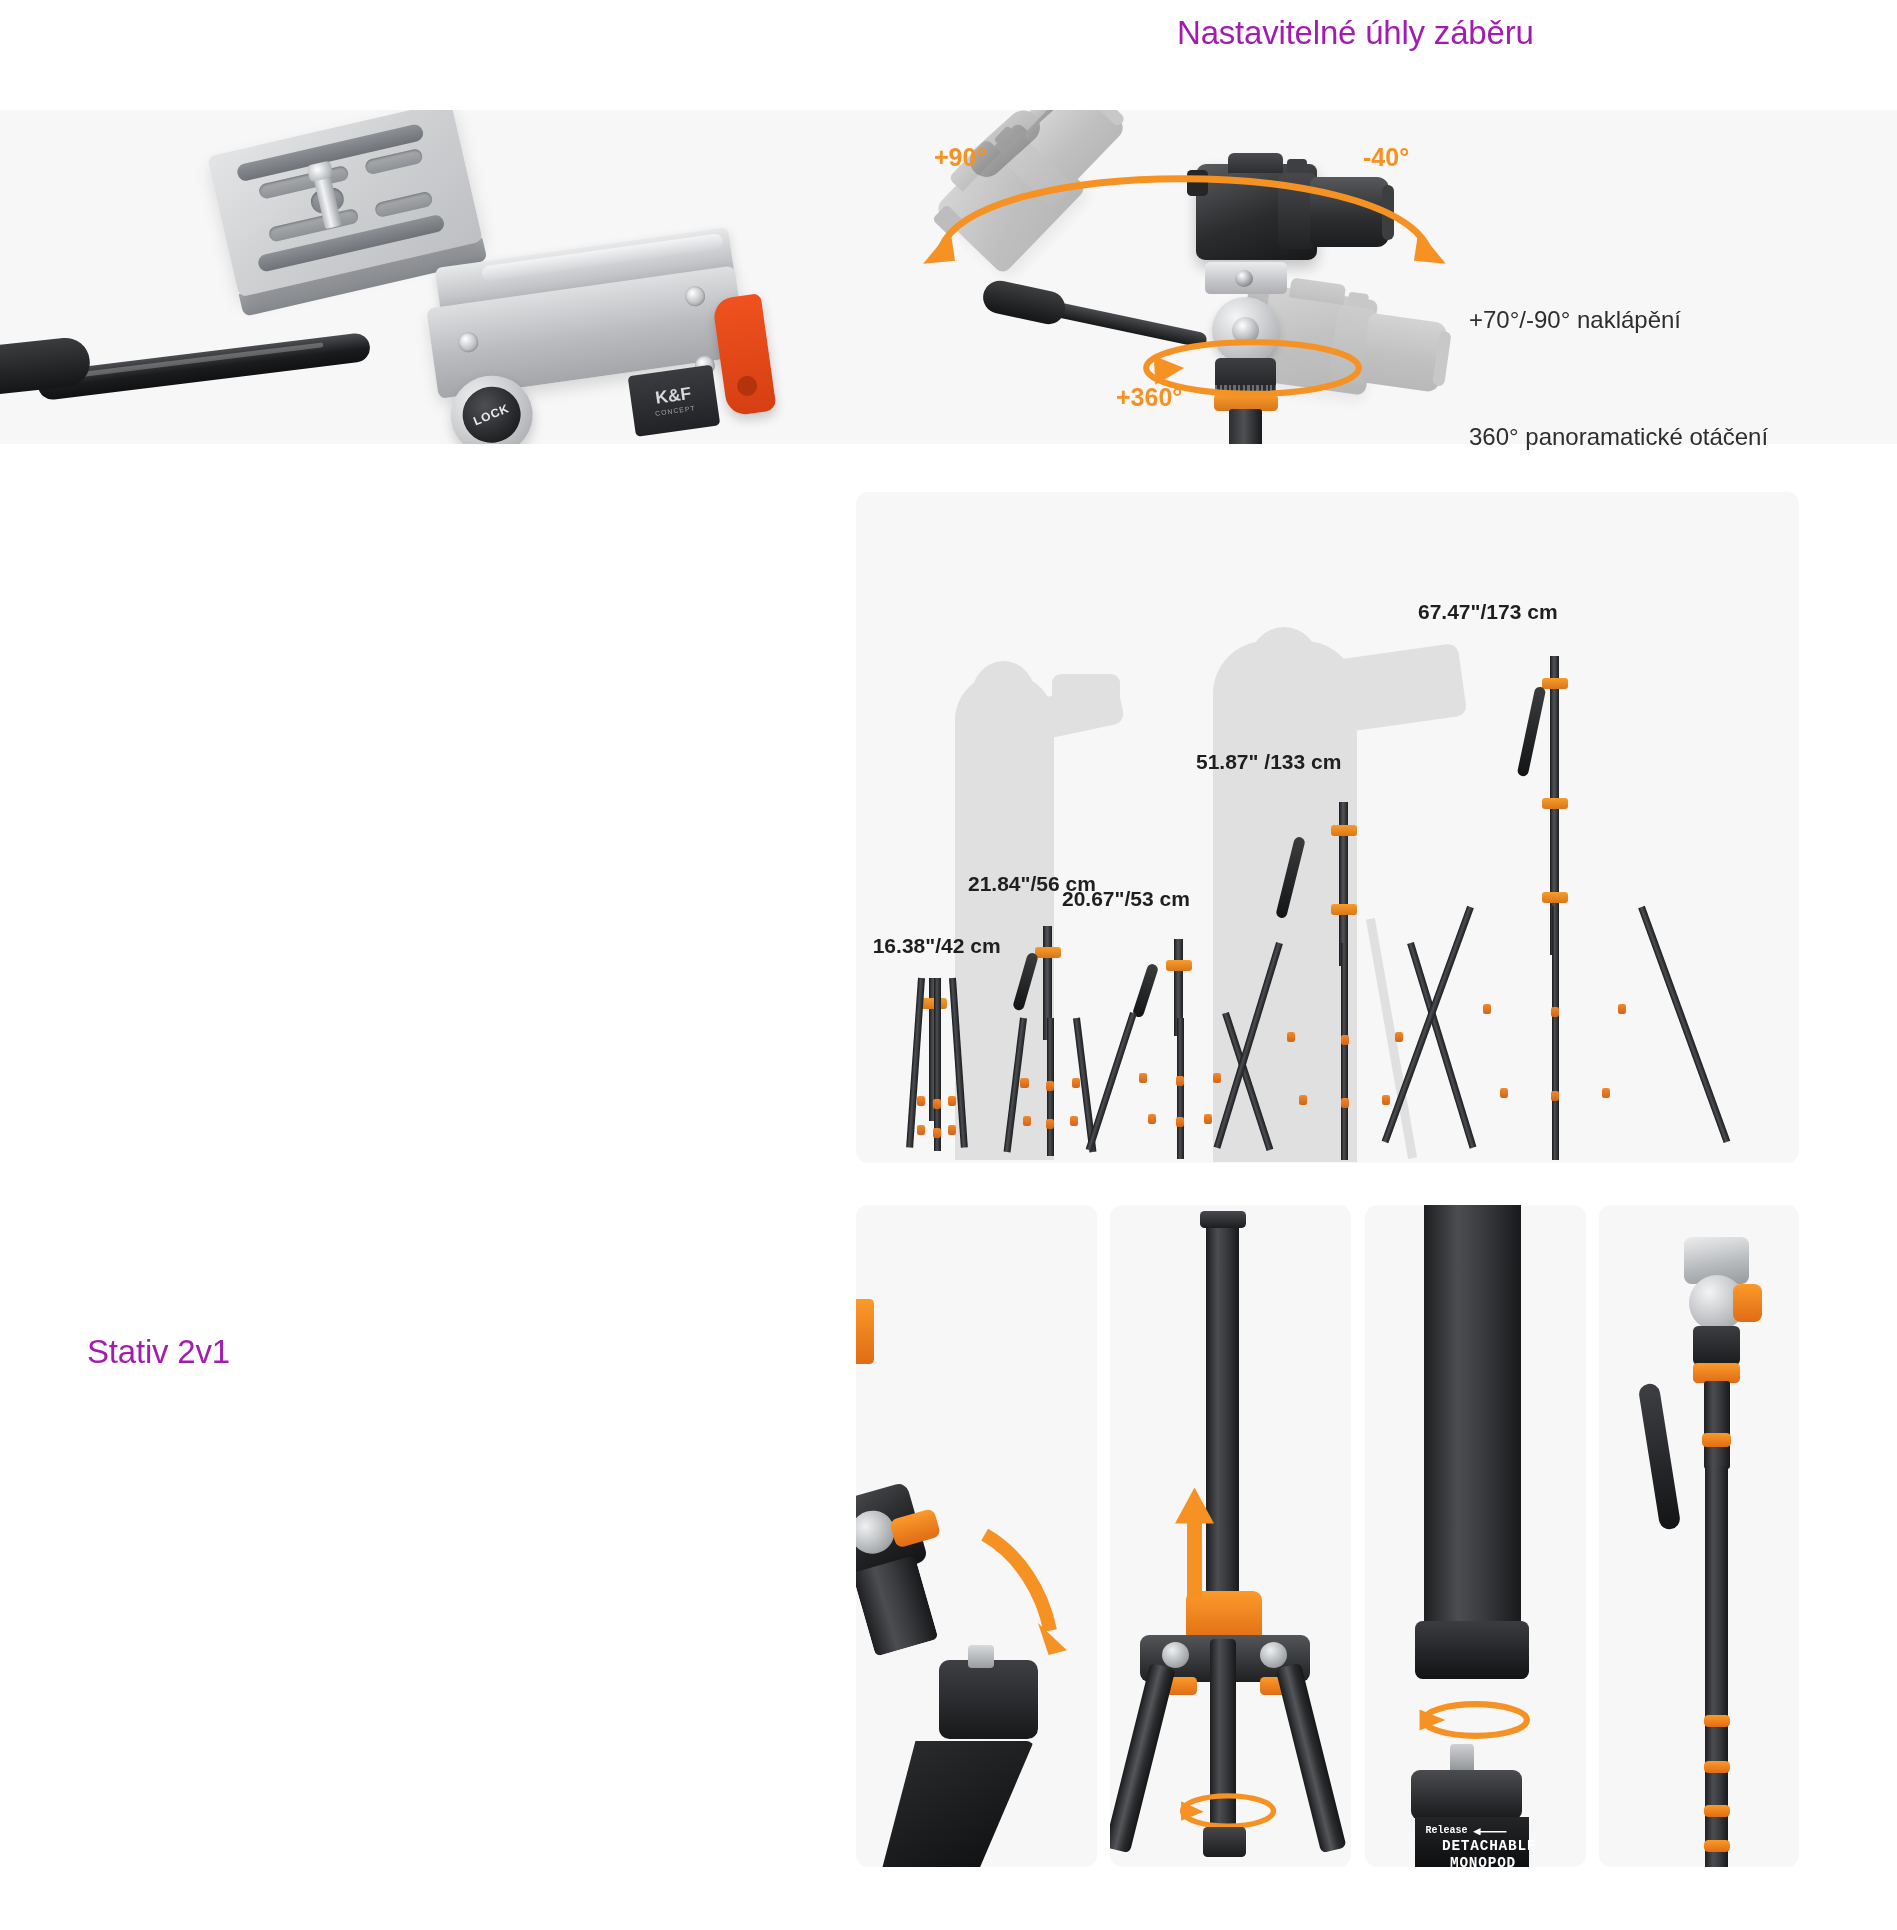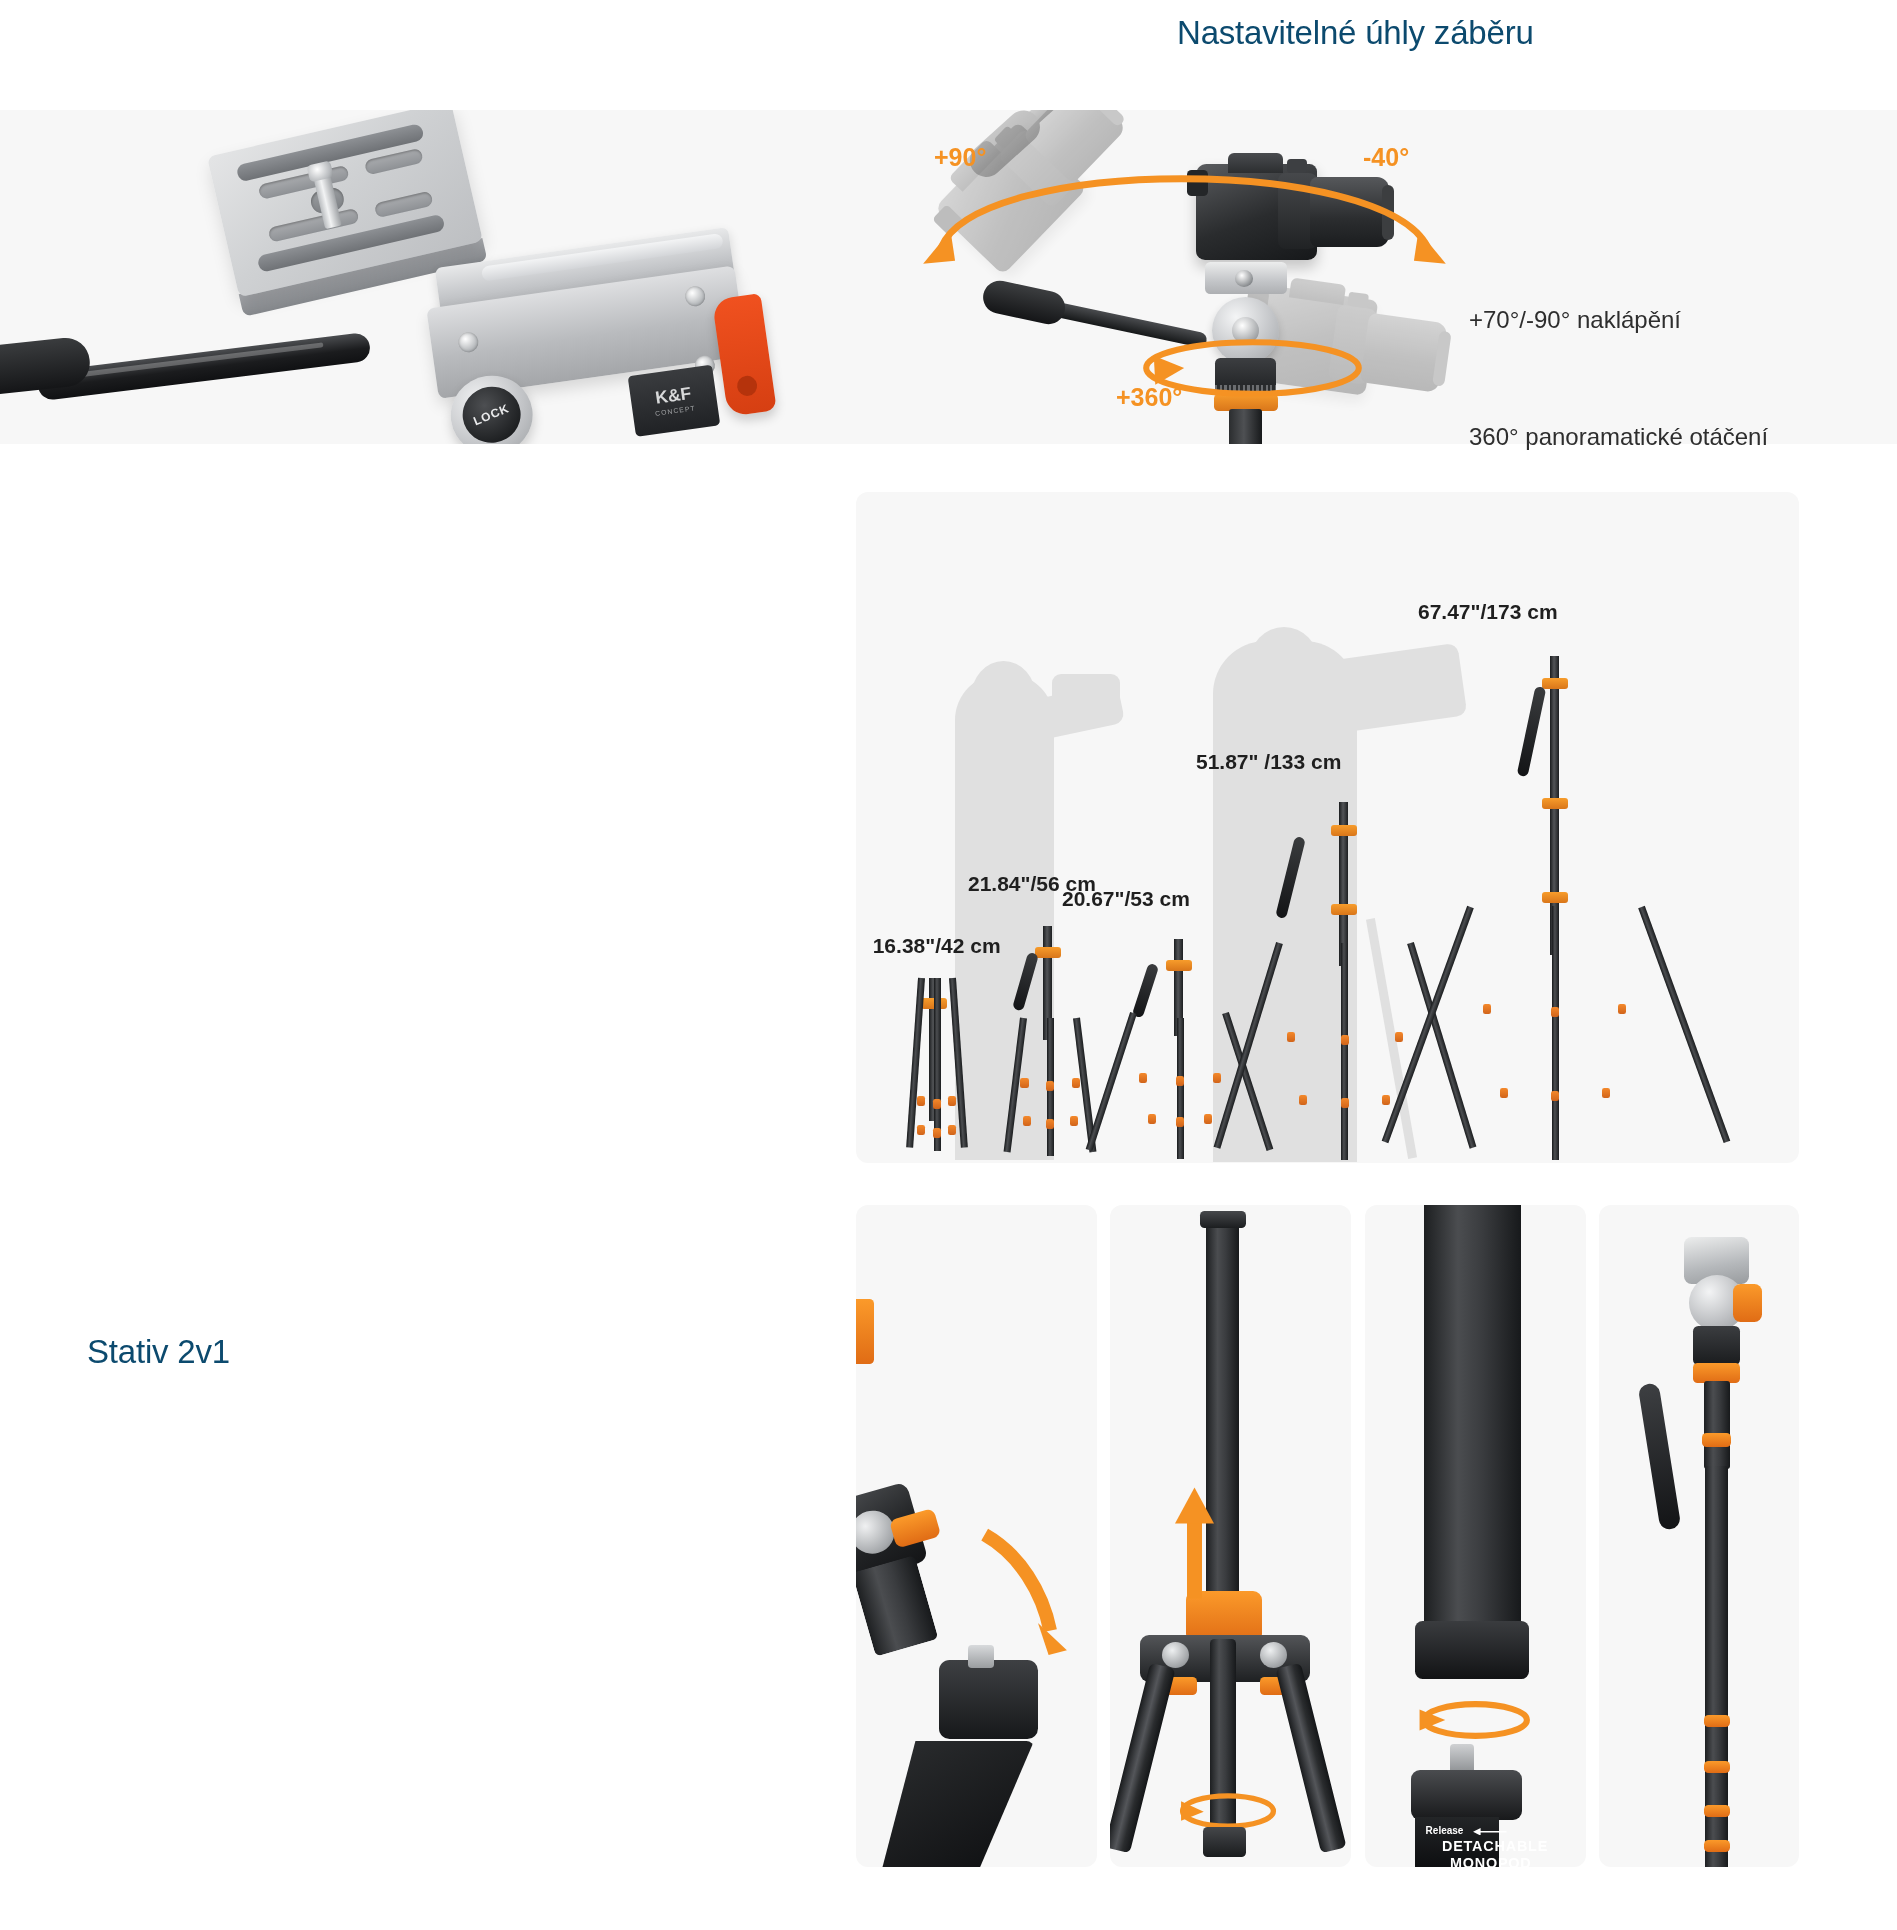--- a/index.html
+++ b/index.html
@@ -18,21 +18,21 @@
     font-weight: 700;
     font-size: 34px;
     letter-spacing: -0.3px;
     color: #222222;
     white-space: nowrap;
   }
   .h-reg {
     font-weight: 400;
     font-size: 33px;
     letter-spacing: -0.2px;
-    color: #0c4a6e;
+    color: #a21caf;
     white-space: nowrap;
   }
   .body-txt {
     font-weight: 400;
     font-size: 23.5px;
     line-height: 38px;
     color: #3a3a3a;
     white-space: pre-line;
   }
   .spec-txt {
@@ -668,22 +668,22 @@
     <div style="position:absolute; left:50px; top:416px; width:114px; height:58px; border-radius:7.6px;
                 background:linear-gradient(180deg,#3a3c3f,#121315);"></div>
     <svg class="rotArrow" style="left:50px; top:492px;" width="121" height="46" viewBox="0 0 160 60">
       <ellipse cx="80" cy="30" rx="68" ry="21" fill="none" stroke="#f59223" stroke-width="8"></ellipse>
       <polygon points="6,16 40,30 6,44" fill="#f59223"></polygon>
     </svg>
     <div style="position:absolute; left:85px; top:539px; width:24px; height:29px; border-radius:3.8px;
                 background:linear-gradient(180deg,#cfd1d3,#8d9093);"></div>
     <div style="position:absolute; left:46px; top:565px; width:111px; height:50px; border-radius:9px;
                 background:linear-gradient(180deg,#4a4c4f,#18191b);"></div>
-    <div style="position:absolute; left:50px; top:612px; width:84px; height:53px;
-                background:linear-gradient(180deg,#232527,#0c0d0f);">
+    <div style="position:absolute; left:50px; top:612px; width:114px; height:53px;
+                background:linear-gradient(180deg,#232527,#0c0d0f);font-family:Liberation Mono, monospace;">
       <div class="releaseTxt" style="left:10.6px; top:7.6px; font-size:10px;">Release</div>
       <svg style="position:absolute; left:58px; top:10.6px;" width="35" height="7.6" viewBox="0 0 46 10">
         <line x1="44" y1="5" x2="8" y2="5" stroke="#ffffff" stroke-width="2"></line>
         <polygon points="0,5 10,0 10,10" fill="#ffffff"></polygon>
       </svg>
       <div class="releaseTxt" style="left:27px; top:21px; font-size:14.4px; letter-spacing:0.8px;">DETACHABLE</div>
       <div class="releaseTxt" style="left:35px; top:38px; font-size:14.4px; letter-spacing:0.8px;">MONOPOD</div>
     </div>
   </div>
 

